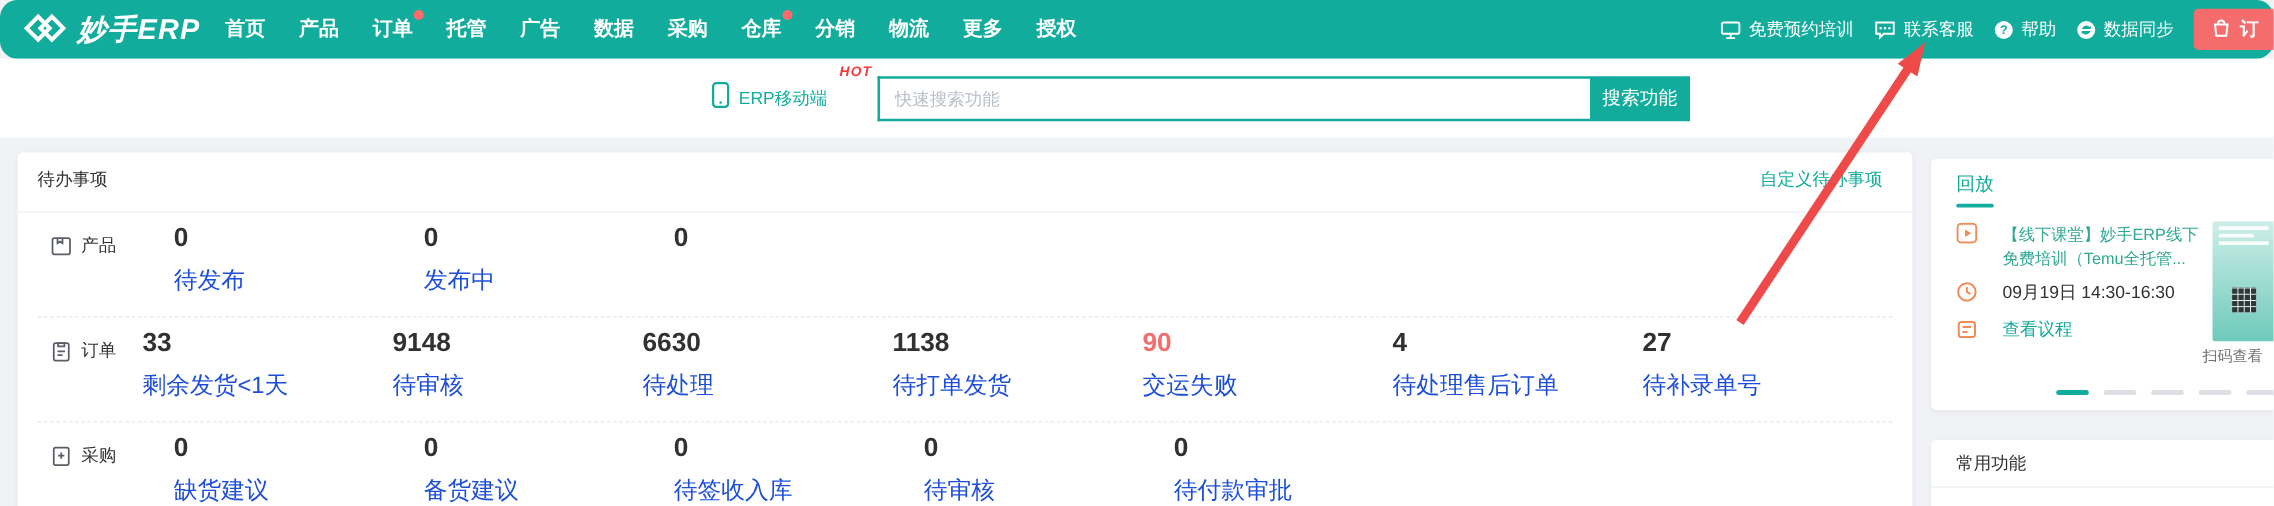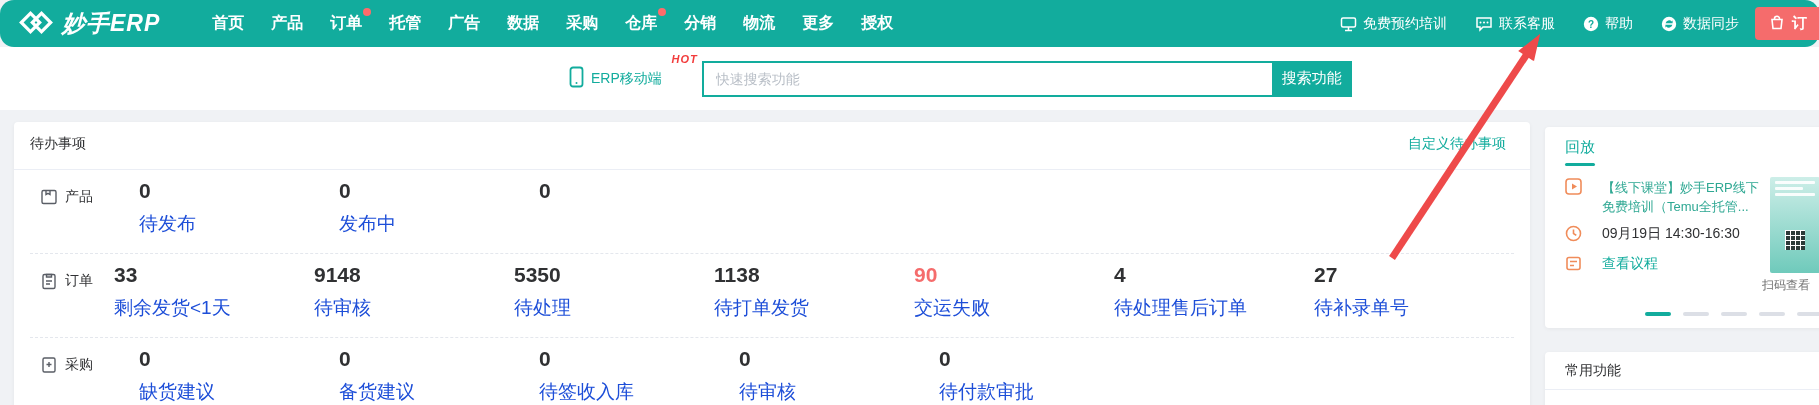--- a/index.html
+++ b/index.html
@@ -9,24 +9,24 @@
     background:#f0f2f5; overflow:hidden;
   }
   
   .navbar {
     position:absolute; left:0; top:0; width:1819px; height:47px;
     background:#12ac9d; display:flex; align-items:center; color:#fff;border-radius:14px;
   }
   .brand { display:flex; align-items:center; margin-left:18px; }
   .brand svg { display:block; }
   .brand-name { font-size:23px; font-weight:bold; font-style:italic; margin-left:8px; letter-spacing:1px; }
-  .nav-menu { display:flex; align-items:center; gap:27px; margin-left:52px; }
+  .nav-menu { display:flex; align-items:center; gap:27px; margin-left:20px; }
   .nav-item { position:relative; font-size:16px; font-weight:bold; cursor:pointer; white-space:nowrap; }
   .nav-item .dot { position:absolute; right:-9px; top:-5px; width:8px; height:8px; border-radius:50%; background:#ff6b6b; }
-  .nav-right { position:absolute; right:80px; top:0; height:47px; display:flex; align-items:center; gap:28px; }
+  .nav-right { position:absolute; right:80px; top:0; height:47px; display:flex; align-items:center; gap:16px; }
   .nav-right .ritem { display:flex; align-items:center; gap:6px; font-size:14px; cursor:pointer; white-space:nowrap; }
   .nav-right .ricon { display:flex; align-items:center; }
   .order-btn {
     position:absolute; right:-46px; top:7px; height:33px; width:110px;
     background:#f56c6c; color:#fff; border:none; border-radius:4px;
     display:flex; align-items:center; gap:7px; padding-left:14px;
     font-size:15px; font-weight:bold; cursor:pointer;
   }
   
   .toolbar {
@@ -224,21 +224,21 @@
           <div class="metrics">
             <div class="metric">
               <div class="num">33</div>
               <div class="lab">剩余发货&lt;1天</div>
             </div>
             <div class="metric">
               <div class="num">9148</div>
               <div class="lab">待审核</div>
             </div>
             <div class="metric">
-              <div class="num">5350</div>
+              <div class="num">6630</div>
               <div class="lab">待处理</div>
             </div>
             <div class="metric">
               <div class="num">1138</div>
               <div class="lab">待打单发货</div>
             </div>
             <div class="metric">
               <div class="num hl">90</div>
               <div class="lab">交运失败</div>
             </div>

